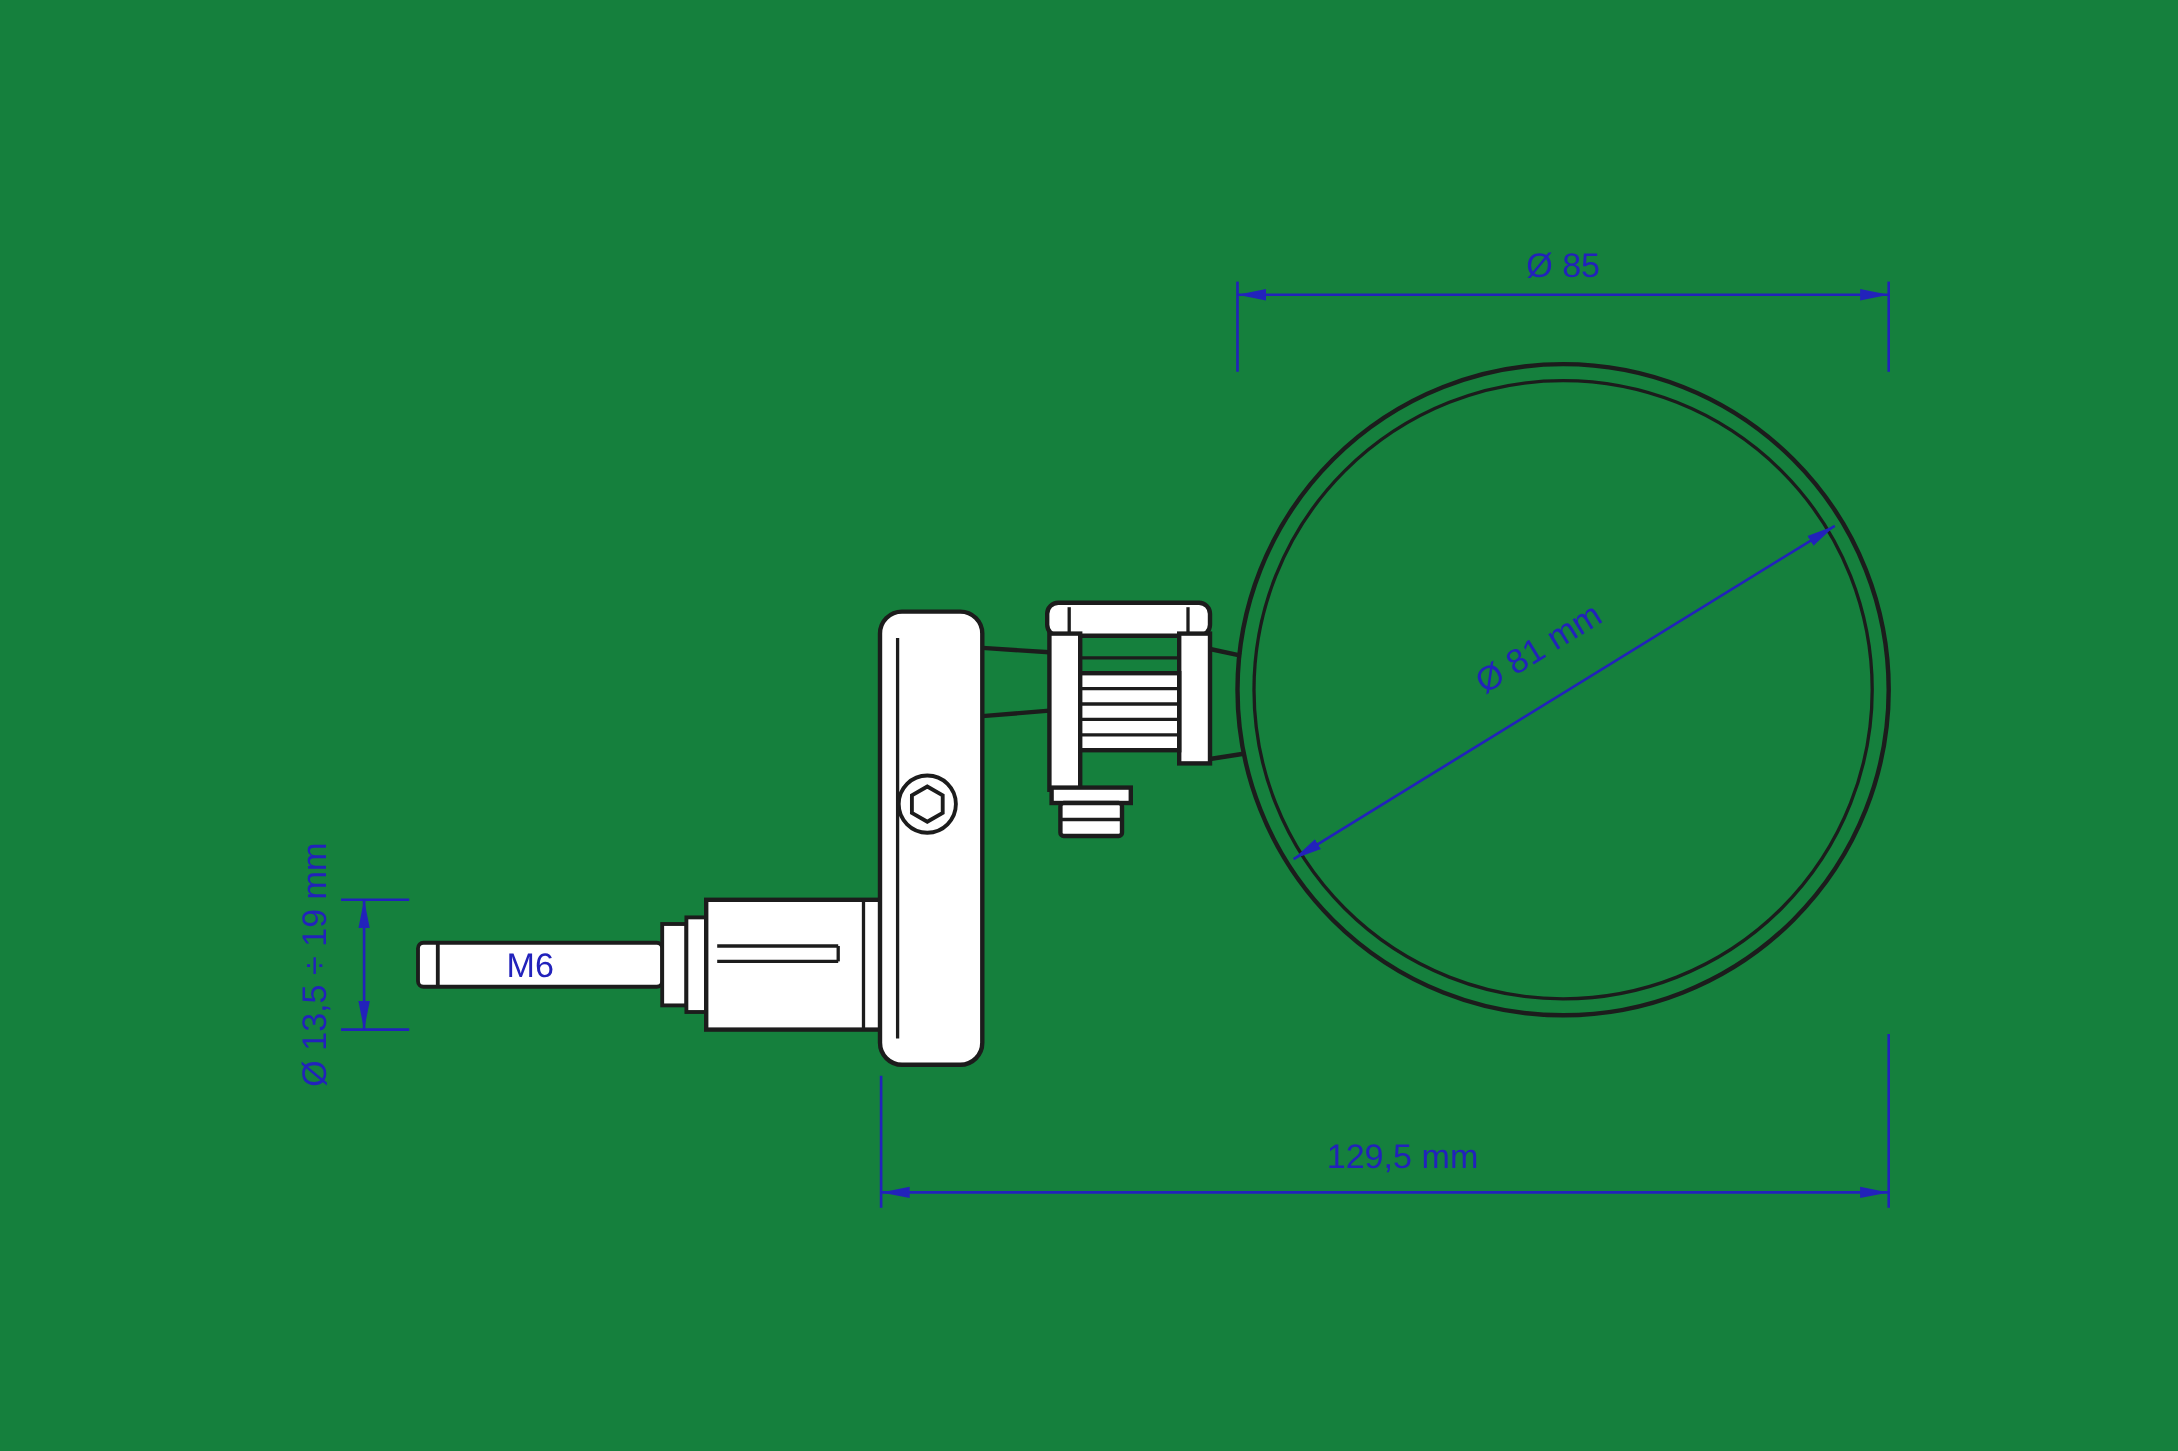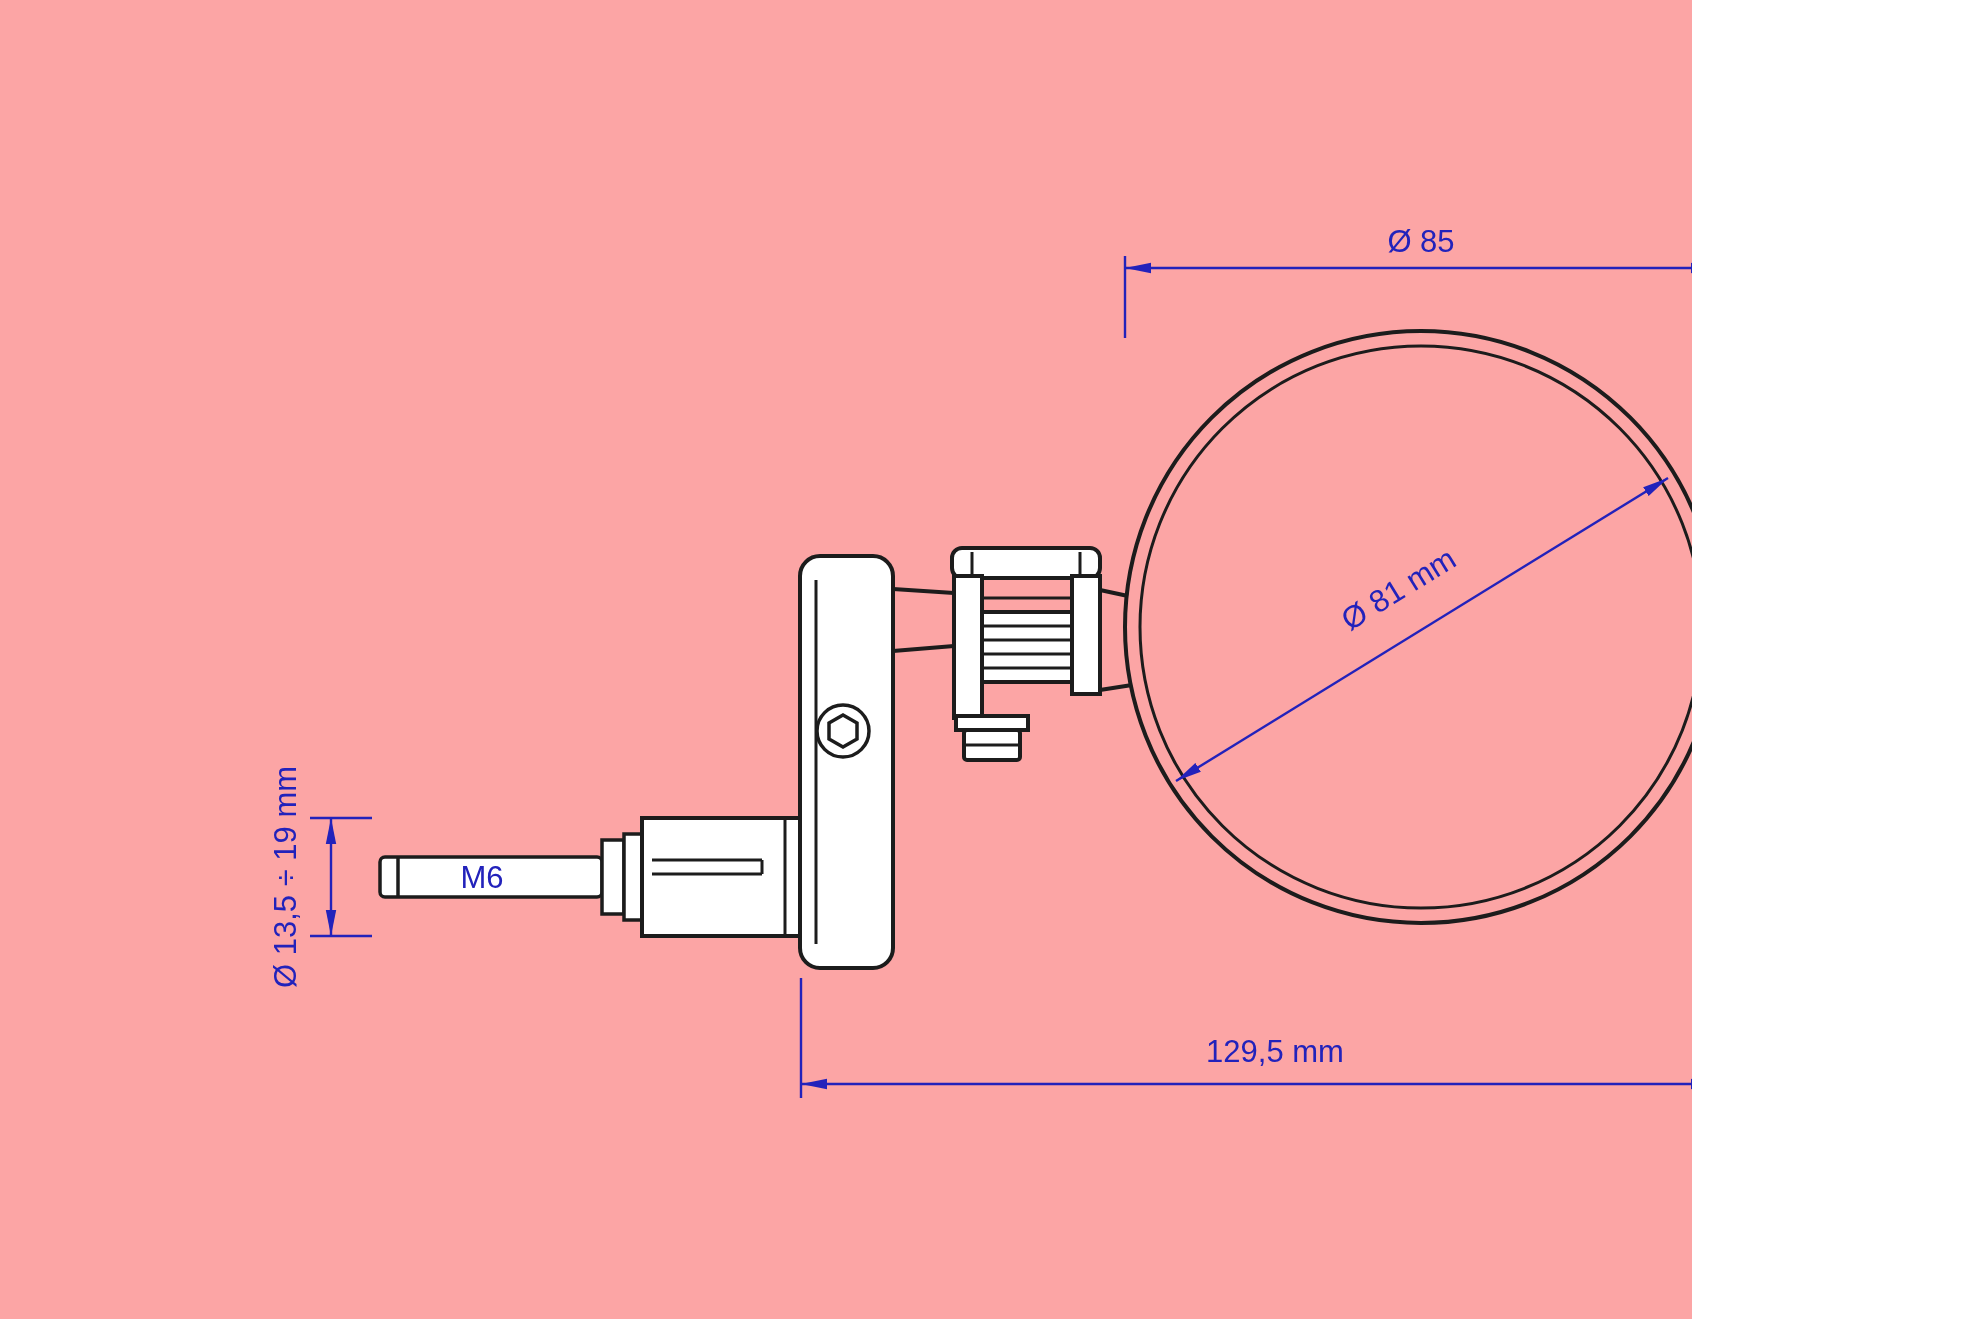--- a/index.html
+++ b/index.html
@@ -2,23 +2,23 @@
 <html><head>
 <meta charset="utf-8">
 <style>
   html, body {
     margin: 0;
     padding: 0;
     background: #ffffff;
   }
   .stage {
     position: relative;
-    width: 1692px;
+    width: 1980px;
     height: 1319px;
-    background: #fca5a5;
+    background: #15803d;
     overflow: hidden;
   }
   svg text {
     font-family: "Liberation Sans", "DejaVu Sans", sans-serif;
     font-size: 31px;
     font-weight: 500;
   }
 </style>
 </head>
 <body>

